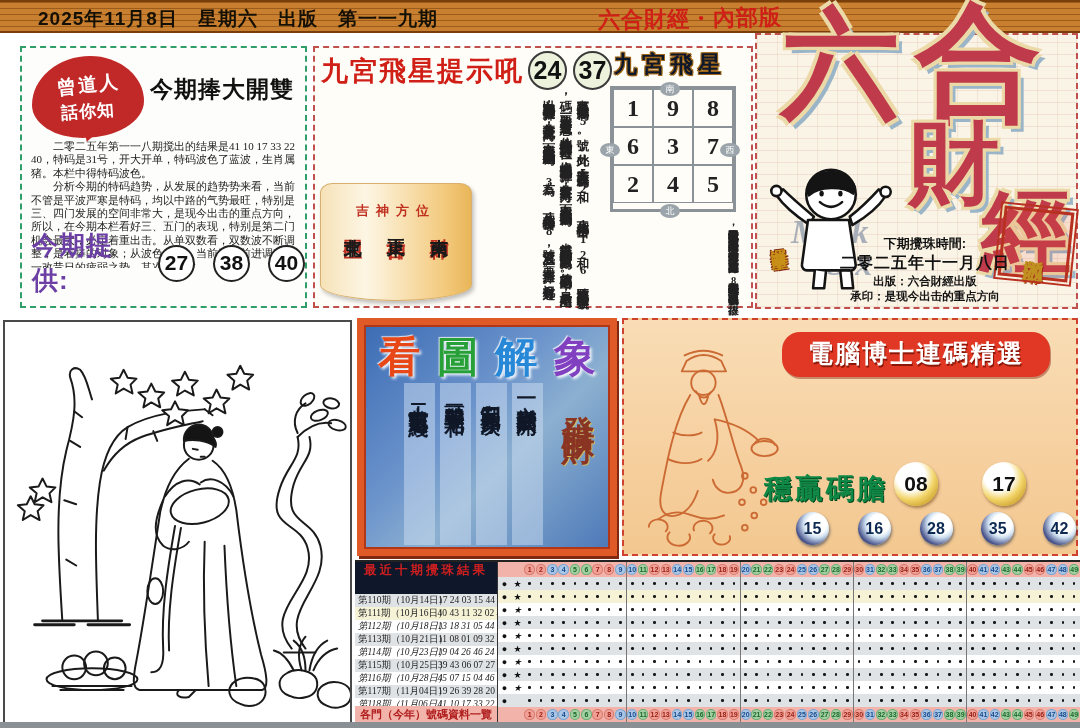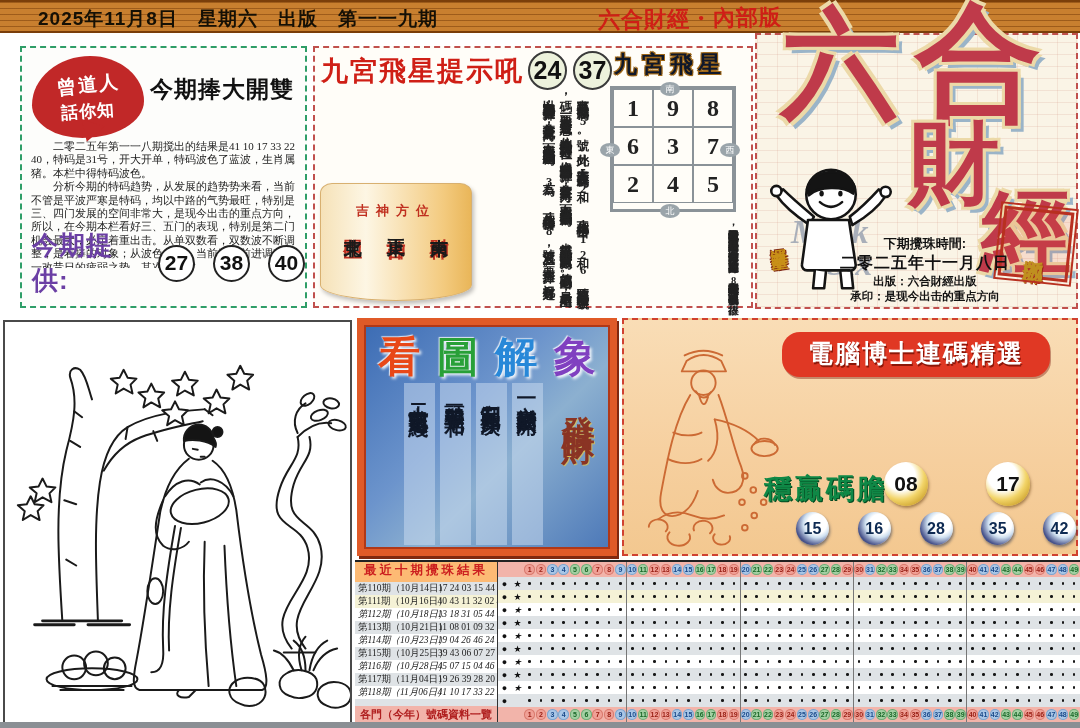--- a/index.html
+++ b/index.html
@@ -124,33 +124,33 @@
     text-align:center;padding:5px 0 7px 0;color:#fff;font-size:25px;font-weight:bold;letter-spacing:2px;
     text-shadow:1px 2px 0 #8c1608;box-shadow:1px 2px 0 rgba(120,20,10,.4);font-family:"Liberation Serif",serif;}
   .cp-body{position:absolute;left:166px;top:74px;width:272px;font-size:11.5px;font-weight:bold;color:#3a3530;
     line-height:1.5;font-family:"Liberation Serif",serif;}
   .cp-sure{position:absolute;left:140px;top:150px;font-size:28px;font-weight:bold;color:#0f8846;
     letter-spacing:3px;text-shadow:1px 1px 0 #054a22;font-family:"Liberation Serif",serif;}
   .ball-gold{position:static;display:inline-flex;width:44px;height:44px;border-radius:50%;
     align-items:center;justify-content:center;font-size:21px;font-weight:bold;color:#111;
     background:radial-gradient(circle at 38% 32%,#ffffff 36%,#f2d468 58%,#b8860b 95%);
     box-shadow:1px 2px 3px rgba(90,50,0,.5);}
-  .cp-gold{position:absolute;left:260px;top:142px;display:flex;gap:58px;}
+  .cp-gold{position:absolute;left:270px;top:142px;display:flex;gap:44px;}
   .cp-blue{position:absolute;left:172px;top:192px;width:280px;display:flex;justify-content:space-between;}
   .ball-blue{display:inline-flex;width:33px;height:33px;border-radius:50%;align-items:center;justify-content:center;
     font-size:16px;font-weight:bold;color:#0e2a52;
     background:radial-gradient(circle at 64% 36%,#ffffff 32%,#cfe0f0 46%,#49548c 72%,#15306a);
     box-shadow:1px 2px 3px rgba(10,30,70,.5);}
   .cp-god{position:absolute;left:6px;top:16px;}
 
   
   #results{position:absolute;left:355px;top:560px;width:725px;height:162px;border-top:2px solid #222;
     box-sizing:border-box;background:#fff;}
   .rt-left{position:absolute;left:0;top:0;width:142px;height:100%;}
-  .rt-title{height:20px;background:#fdba74;color:#cc1f1f;font-weight:bold;font-size:12.5px;
+  .rt-title{height:32px;background:#0f172a;color:#cc1f1f;font-weight:bold;font-size:12.5px;
     letter-spacing:3px;text-align:center;line-height:16px;font-family:"Liberation Serif",serif;}
   .rt-rows{height:130px;}
   .rt-row{display:flex;height:13px;font-size:9.5px;line-height:13px;color:#222;
     font-family:"Liberation Serif",serif;white-space:nowrap;}
   .rt-row .rp{width:37px;padding-left:3px;}
   .rt-row .rd{width:47px;}
   .rt-row .rn{flex:1;letter-spacing:0;}
   .rt-footer{position:absolute;left:0;bottom:0;width:142px;height:16px;background:#f2b4aa;color:#b02020;
     font-weight:bold;font-size:11px;text-align:center;line-height:16px;font-family:"Liberation Serif",serif;}
   .rt-grid{position:absolute;left:142px;right:0;top:0;bottom:0;border-left:1.5px solid #333;}

